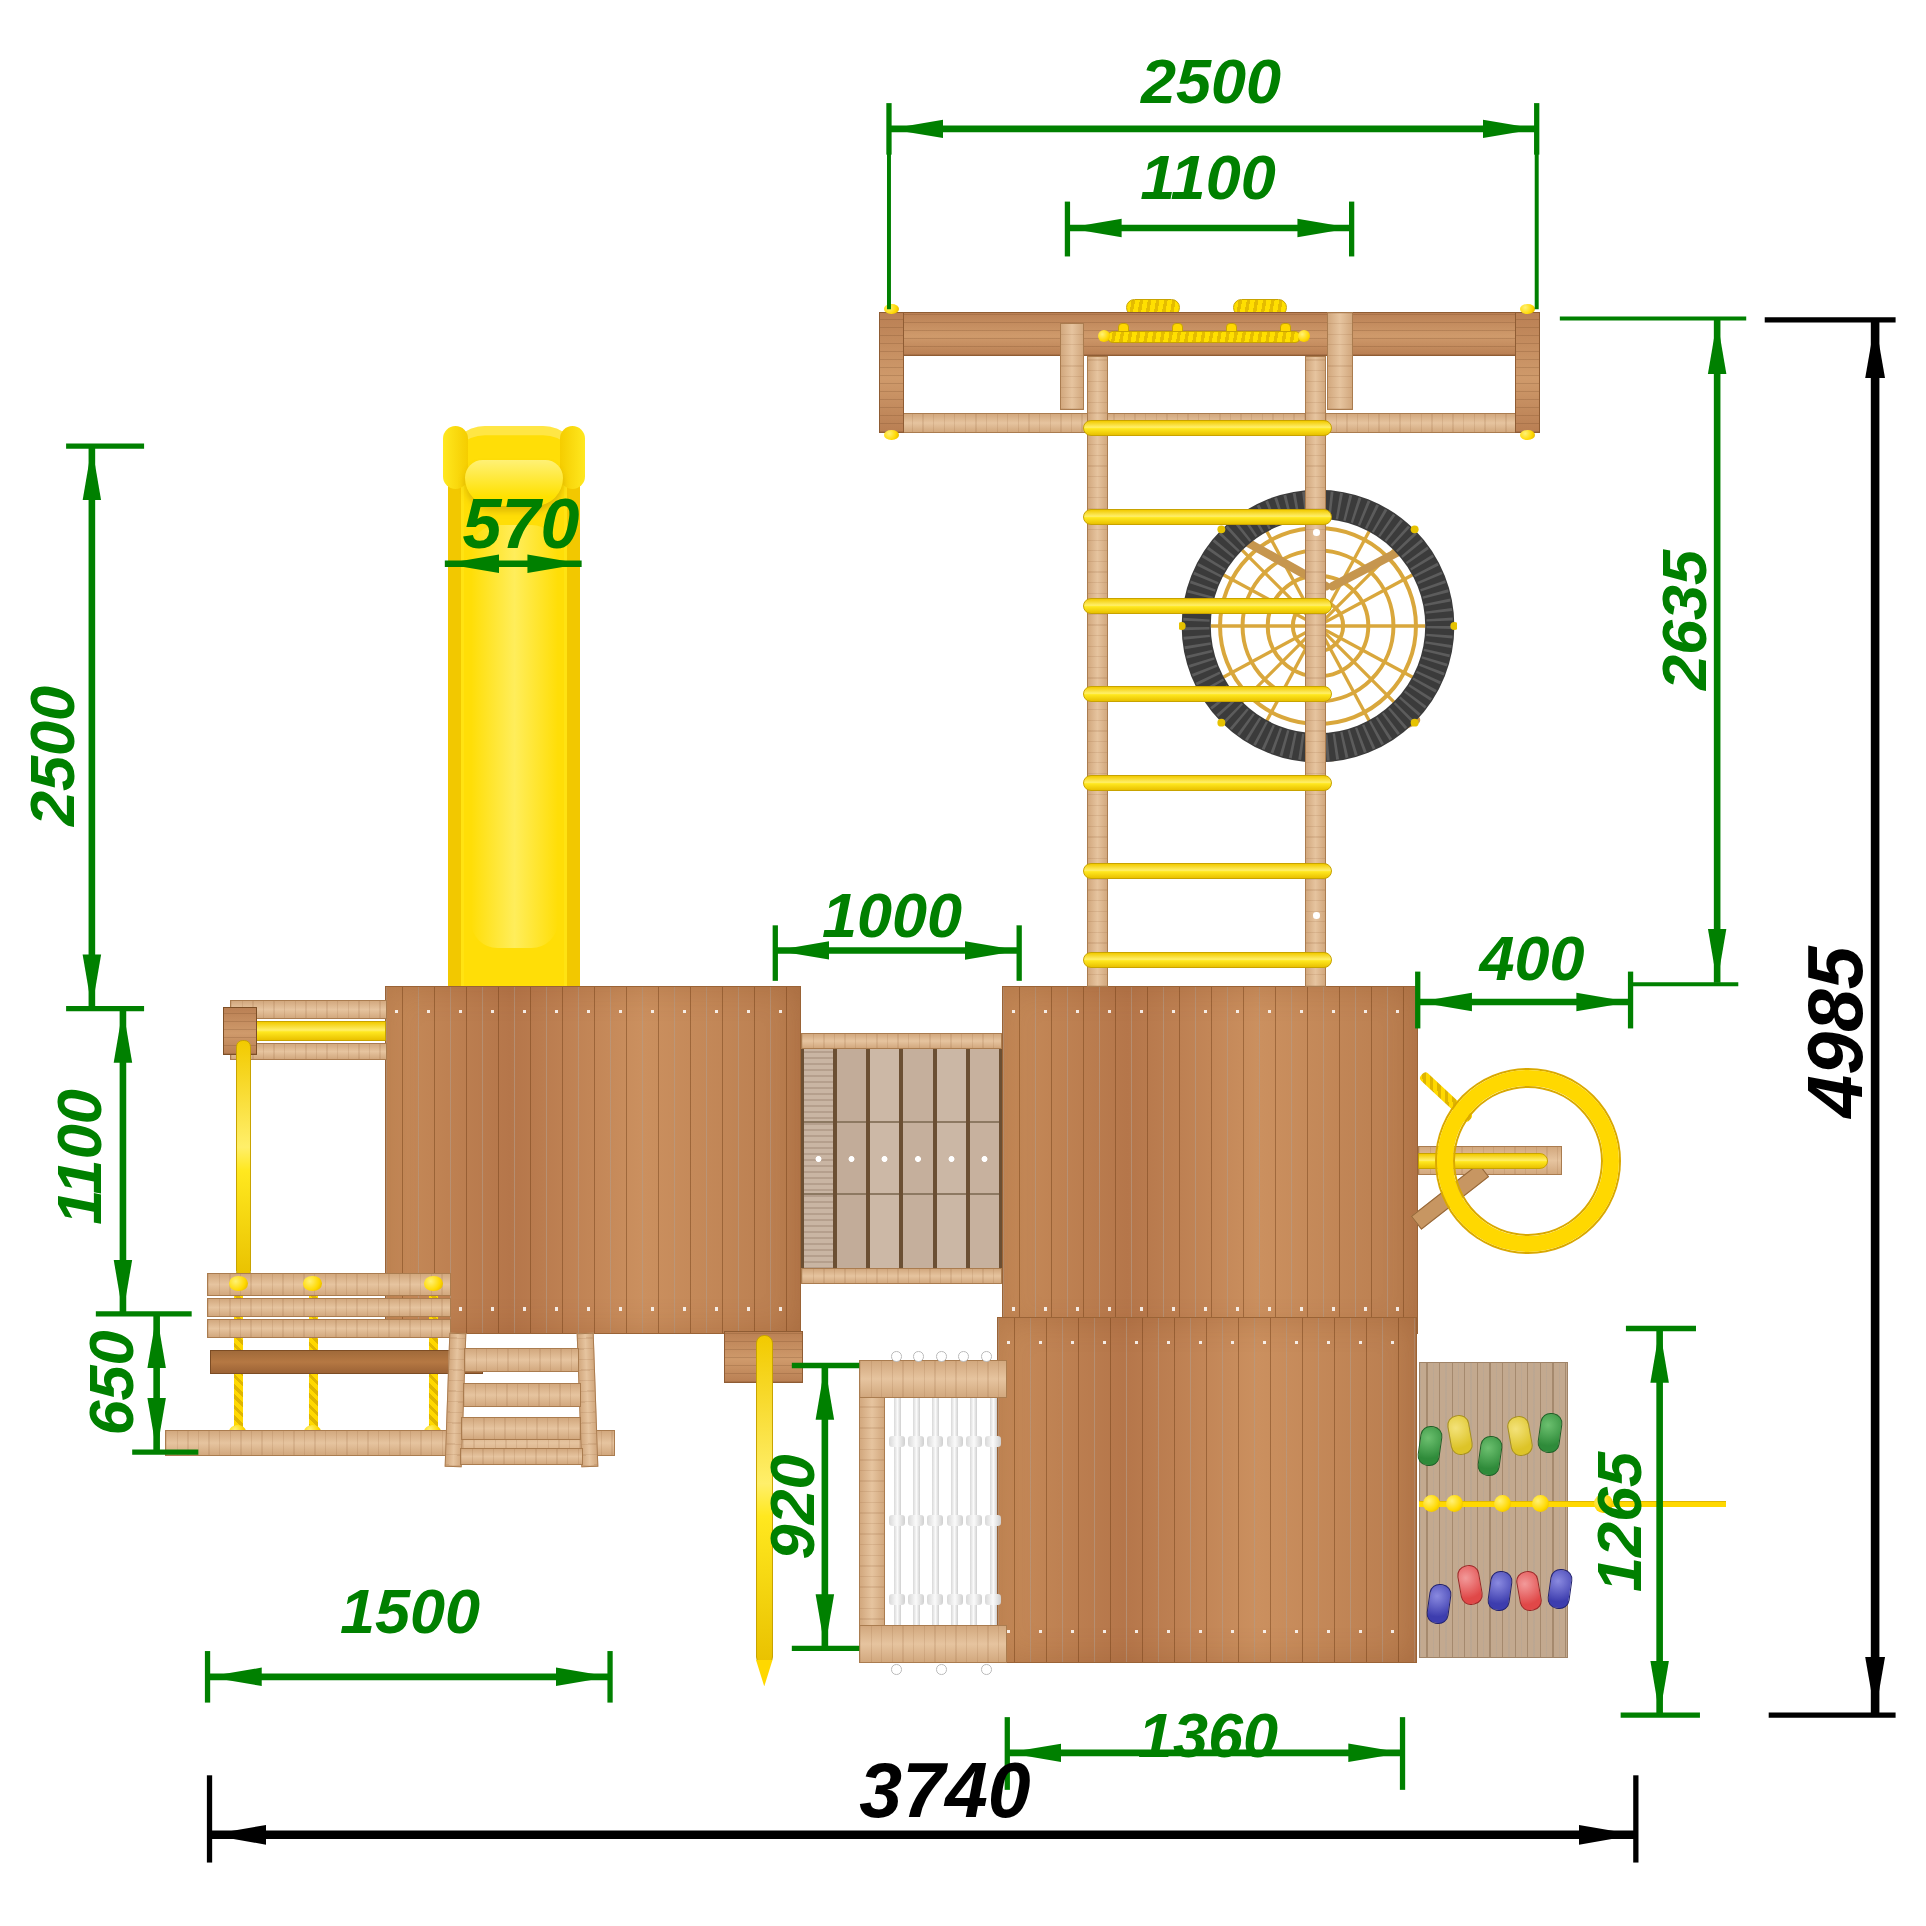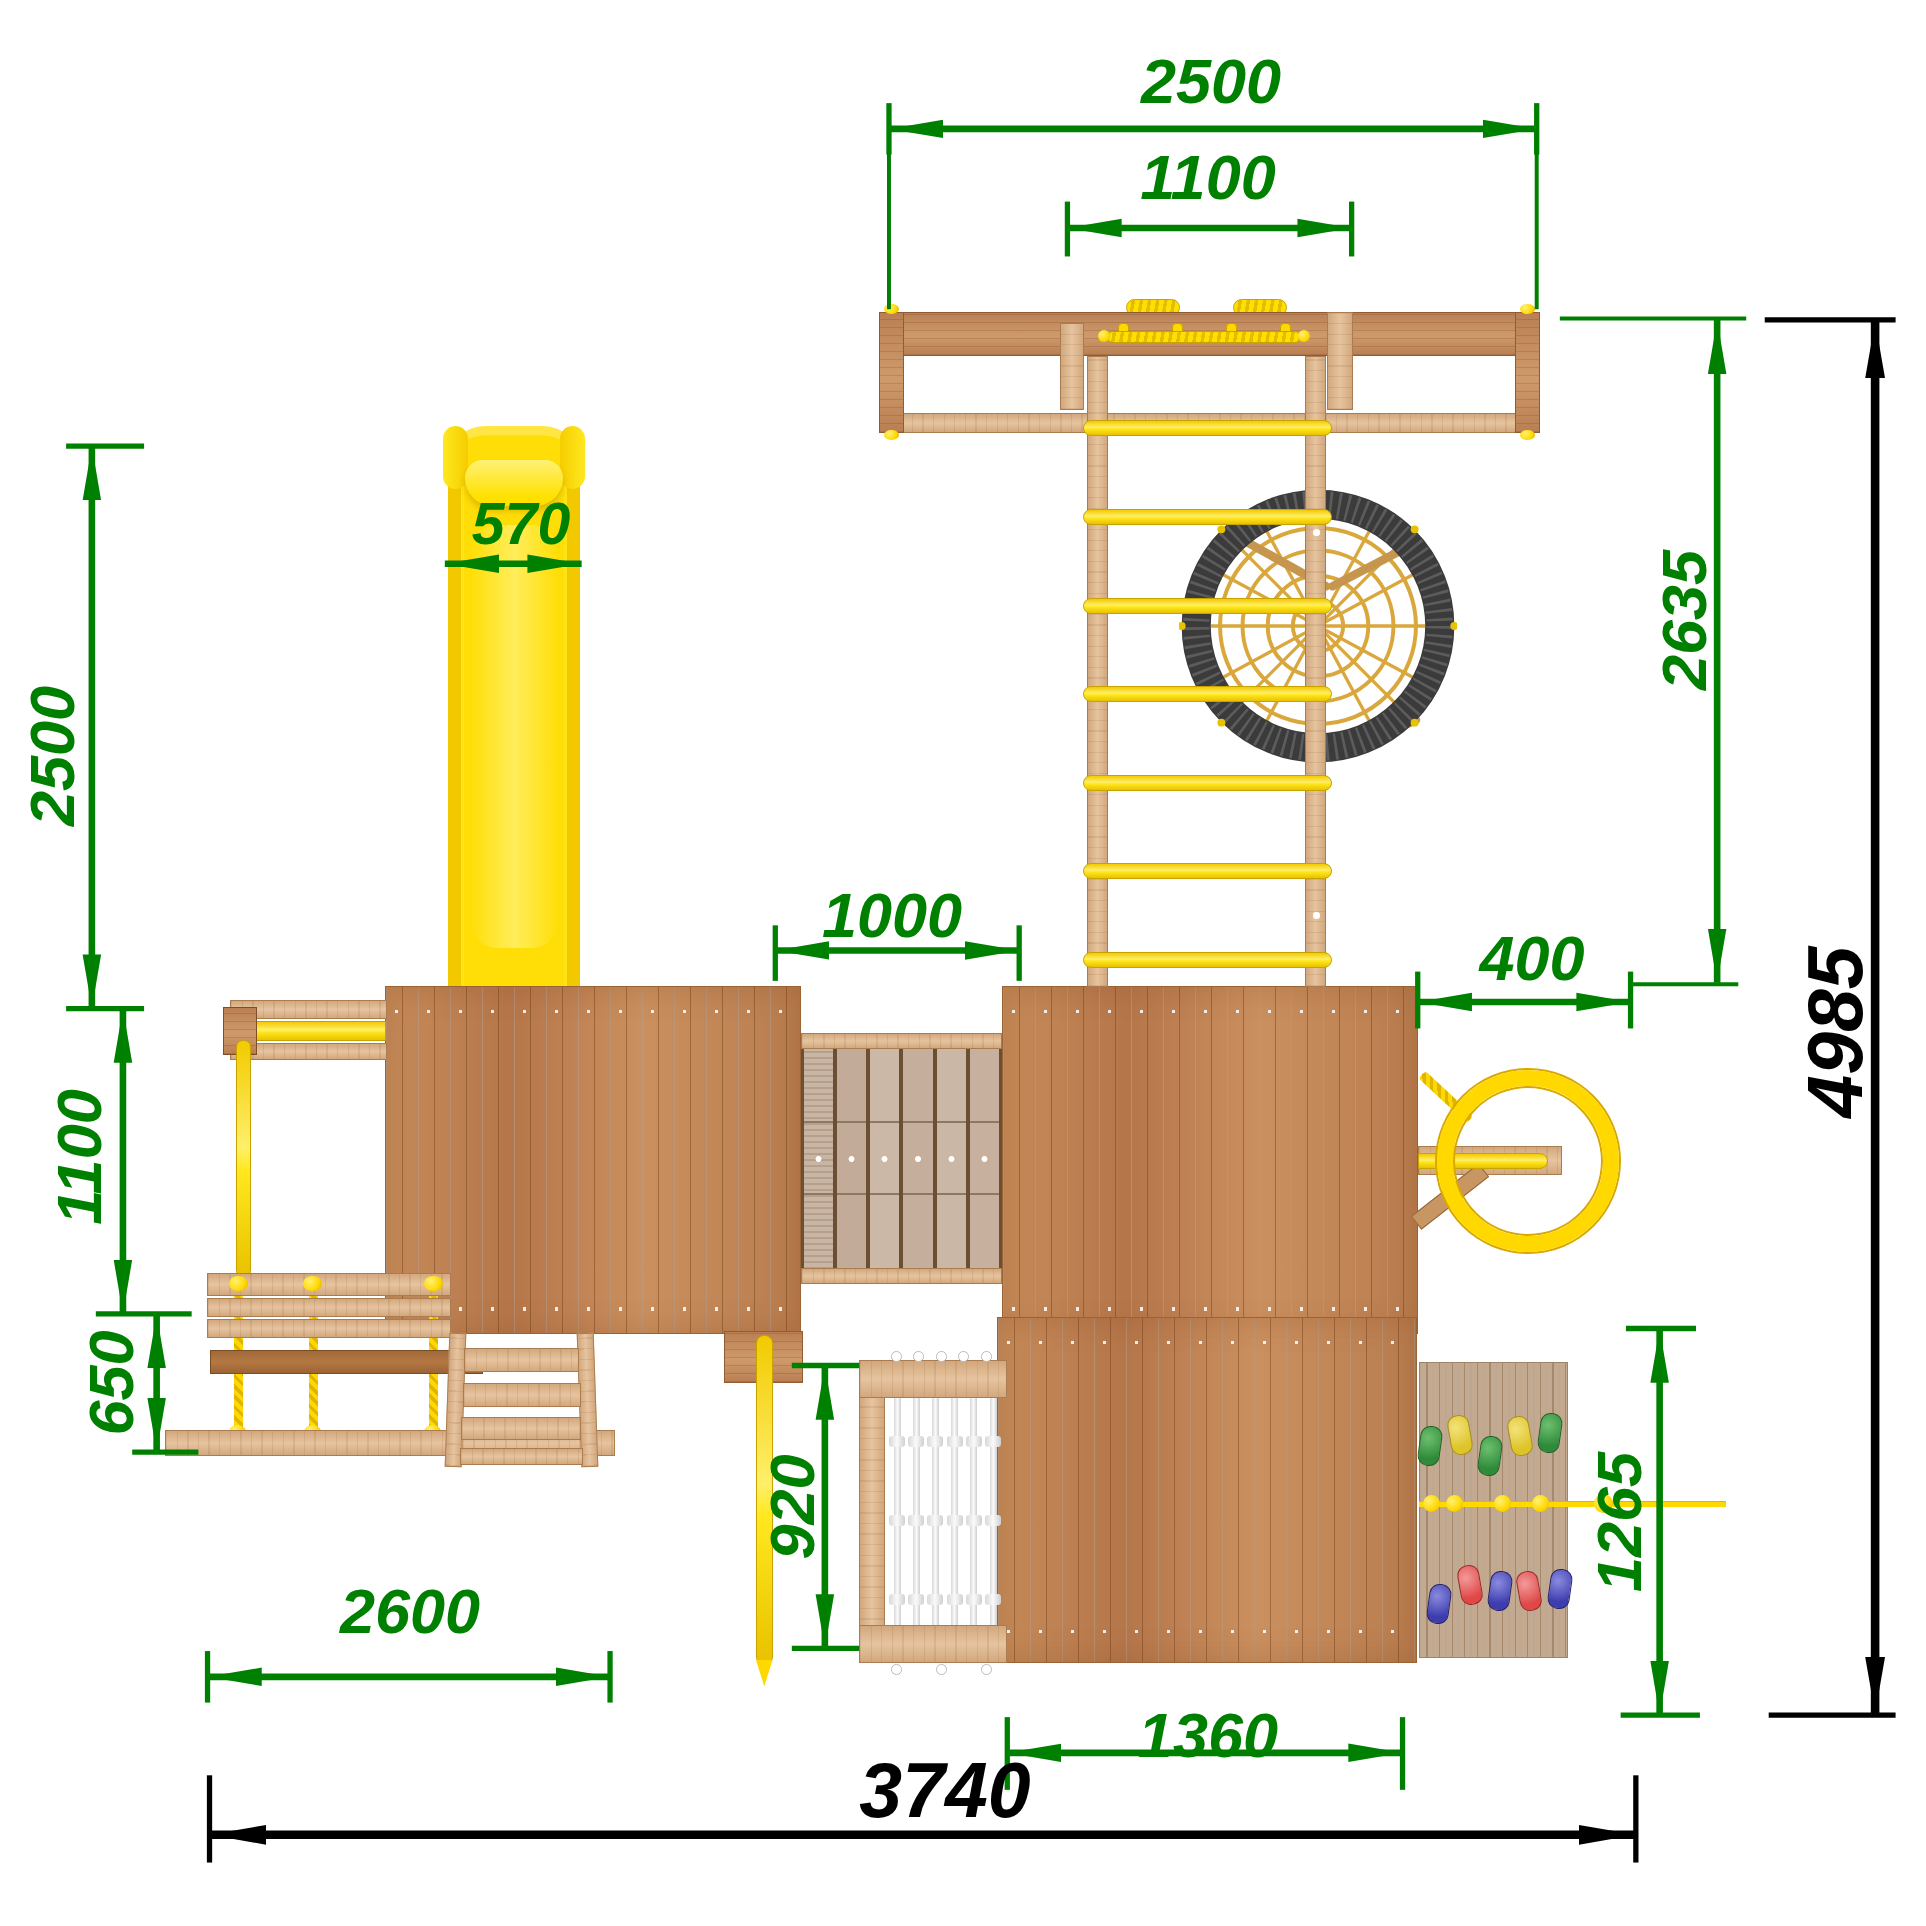--- a/index.html
+++ b/index.html
@@ -44,21 +44,21 @@
   .yellowbar{background:linear-gradient(0deg,#e9c100,#ffe81f 45%,#ffef6a 55%,#f2ca00);
     border:0.7px solid #c8a300;}
   .corrugated{background-image:repeating-linear-gradient(100deg,#ffdf00 0 4.6px,#e4bc00 4.6px 8px);
     border:0.7px solid #c8a300;}
   .rung{border-radius:8px;}
   .dot-y{background:radial-gradient(circle at 35% 35%,#fff176,#ffd800 60%,#d9a800);border-radius:50%;}
   .dot-w{background:#fff;border-radius:50%;}
   
   .dim{position:absolute;color:var(--dim-green);font-style:italic;font-weight:bold;
        font-size:63px;line-height:1;white-space:nowrap;transform:translate(-50%,-50%);}
-  .dim.small{font-size:59px;}
+  .dim.small{font-size:70px;}
   .dim.rot{transform:translate(-50%,-50%) rotate(-90deg);}
   .dim-black{position:absolute;color:var(--dim-black);font-style:italic;font-weight:bold;
        font-size:77px;line-height:1;white-space:nowrap;transform:translate(-50%,-50%);}
   .dim-black.rot{transform:translate(-50%,-50%) rotate(-90deg);}
   
   .hold{position:absolute;width:20px;height:38px;border-radius:10px;transform:rotate(8deg);}
   .hold.alt{transform:rotate(-10deg);}
   .hold.green{background:radial-gradient(circle at 35% 30%,#6cc06f,#2f8b3a 70%);border:1.3px solid #1e6127;}
   .hold.yellow{background:radial-gradient(circle at 35% 30%,#f3e27a,#ddc428 70%);border:1.3px solid #a8921a;}
   .hold.red{background:radial-gradient(circle at 35% 30%,#f29a9a,#e04848 70%);border:1.3px solid #9c2626;}
@@ -376,20 +376,20 @@
   <span class="dim" style="left:1211px;top:81px;">2500</span>
   <span class="dim" style="left:1208px;top:177px;">1100</span>
   <span class="dim small" style="left:521px;top:524px;">570</span>
   <span class="dim rot" style="left:52px;top:756px;">2500</span>
   <span class="dim rot" style="left:79px;top:1157px;">1100</span>
   <span class="dim rot" style="left:111px;top:1383px;">650</span>
   <span class="dim" style="left:892px;top:915px;">1000</span>
   <span class="dim" style="left:1532px;top:958px;">400</span>
   <span class="dim rot" style="left:1684px;top:620px;">2635</span>
   <span class="dim rot" style="left:792px;top:1507px;">920</span>
-  <span class="dim" style="left:410px;top:1611px;">2600</span>
+  <span class="dim" style="left:410px;top:1611px;">1500</span>
   <span class="dim rot" style="left:1619px;top:1522px;">1265</span>
   <span class="dim" style="left:1208px;top:1711px;margin-top:24px;">1360</span>
   <span class="dim-black" style="left:945px;top:1790px;">3740</span>
   <span class="dim-black rot" style="left:1835px;top:1032px;">4985</span>
 
 </div>
 
 
 </body></html>

